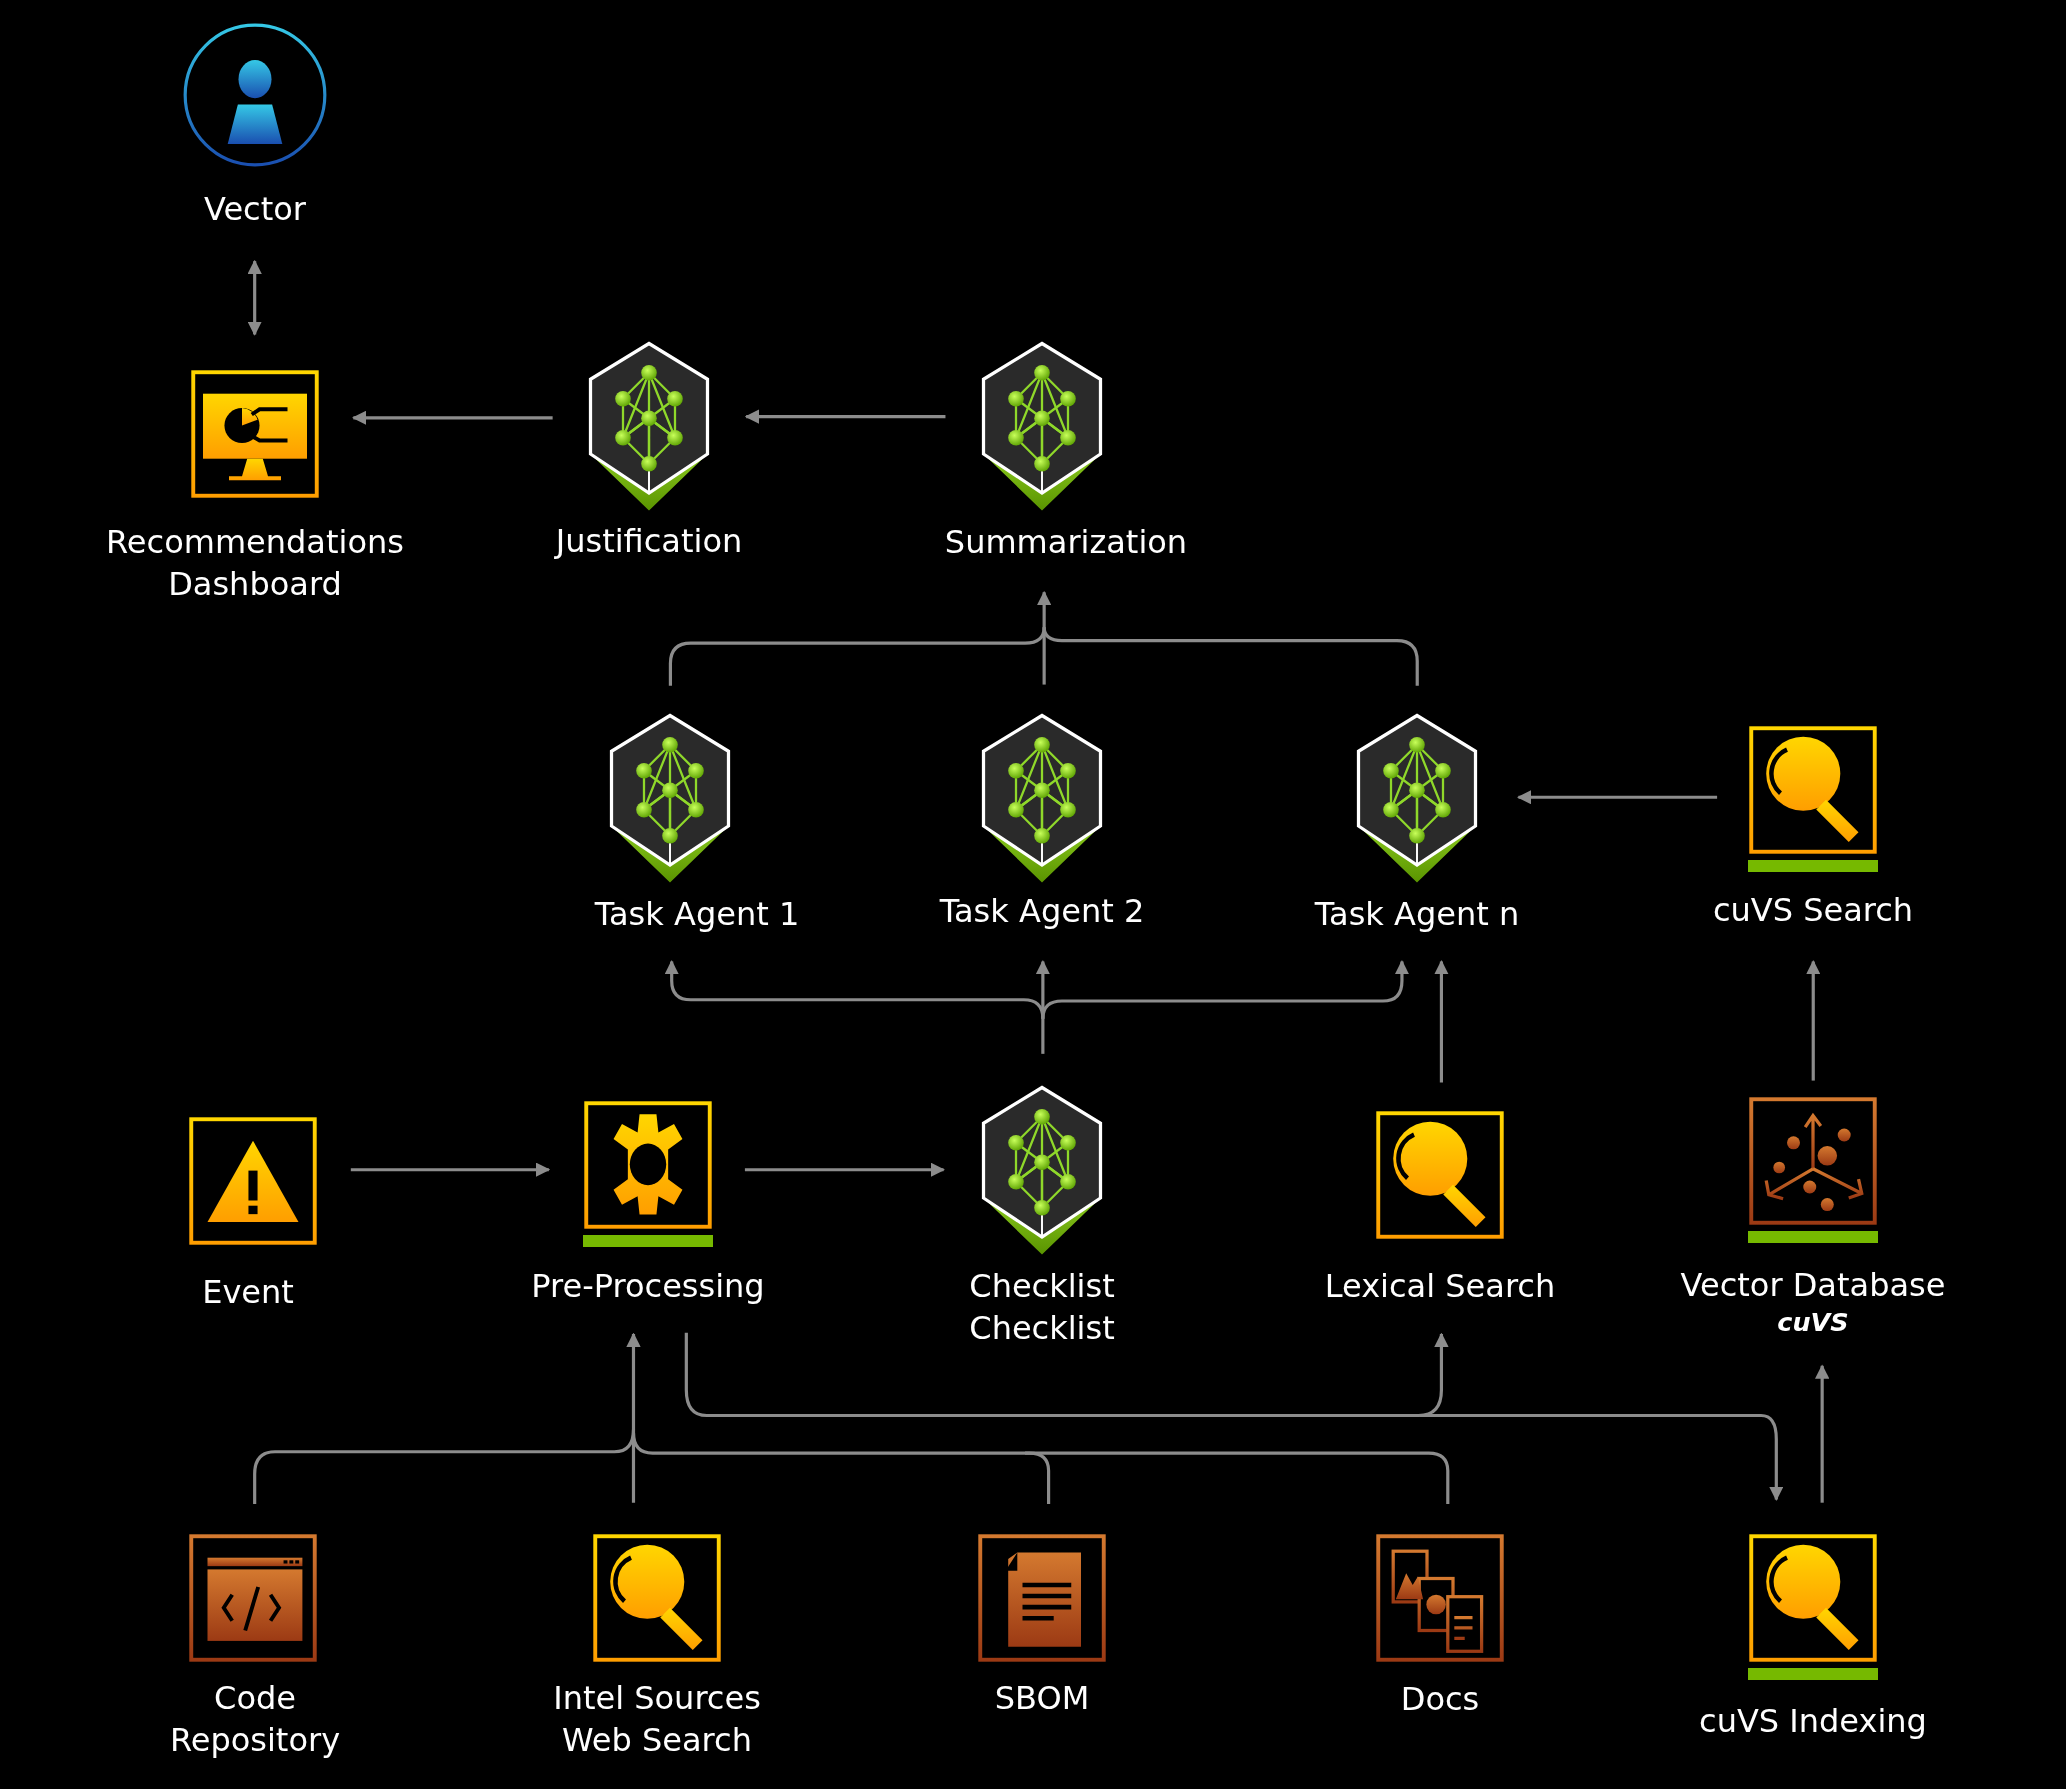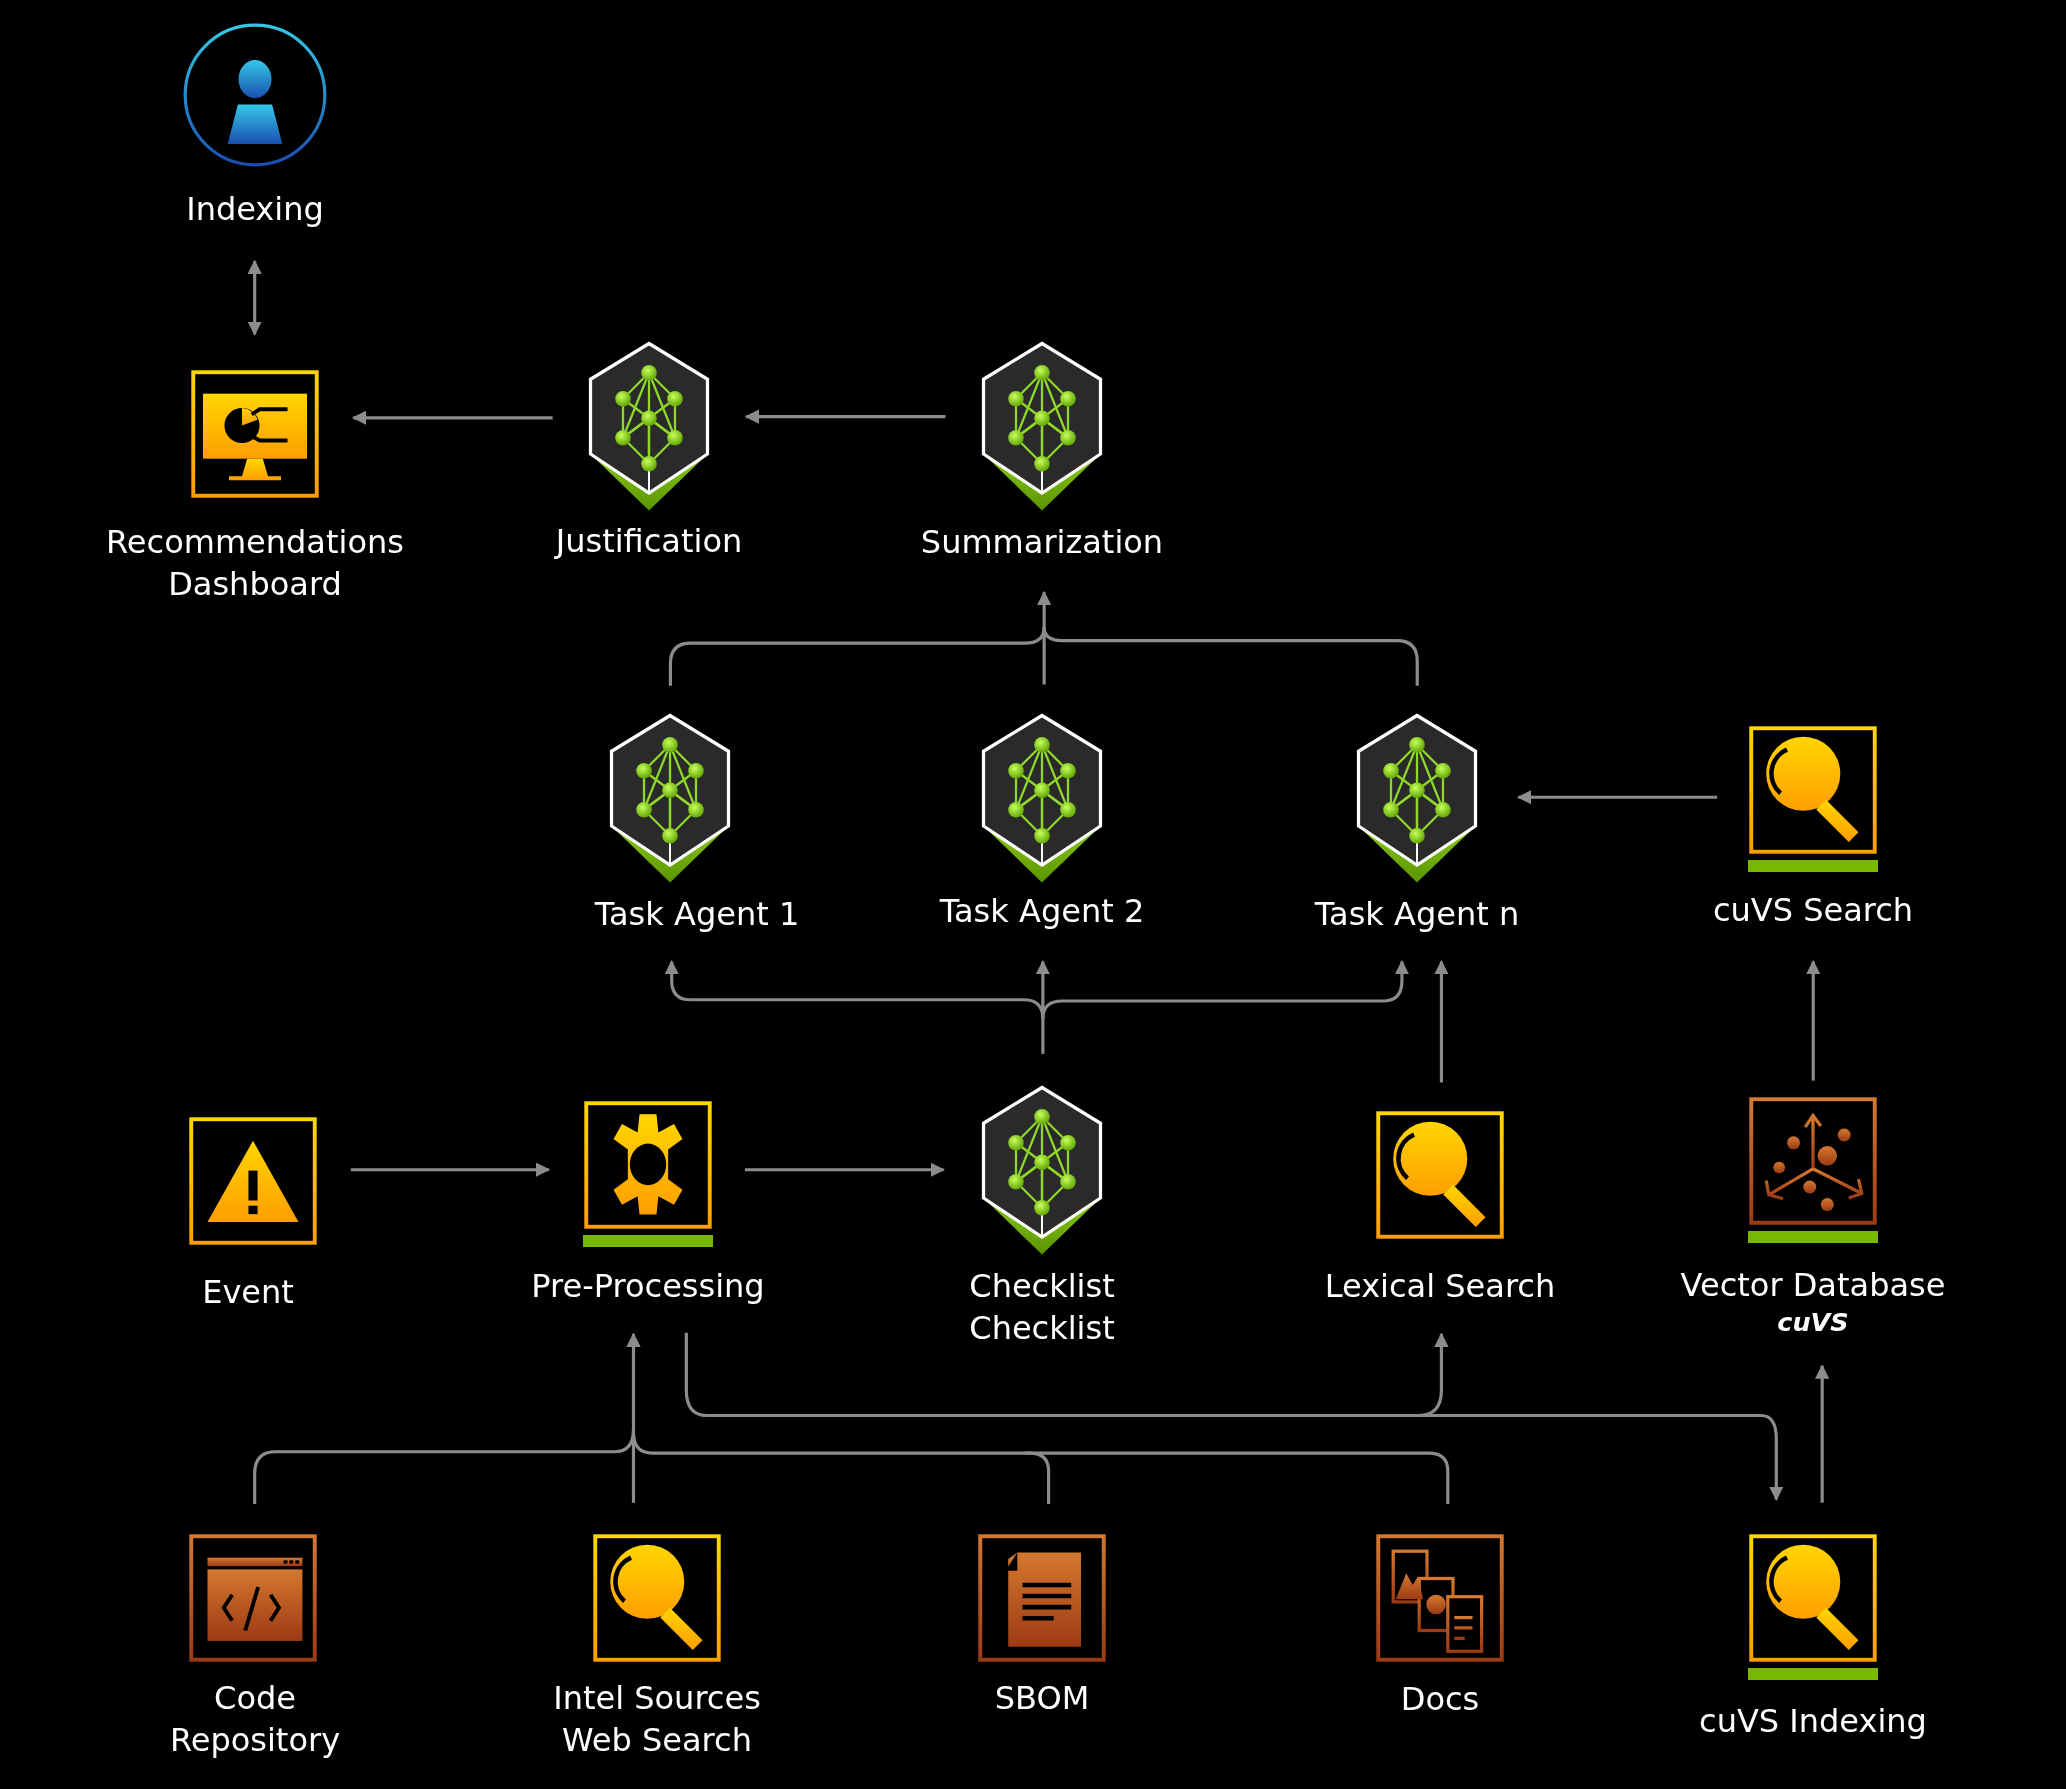--- a/index.html
+++ b/index.html
@@ -107,21 +107,21 @@
   </defs>
 </svg>
 
 <div class="node" style="left:255px;top:95px;width:146px;height:146px;">
   <svg width="146" height="146" viewBox="0 0 230 230">
     <circle cx="115" cy="115" r="110" fill="#000" stroke="url(#gb)" stroke-width="5"></circle>
     <ellipse cx="115" cy="90" rx="26" ry="30" fill="url(#gb)"></ellipse>
     <path d="M88,130 H142 L158,192 H72 Z" fill="url(#gb)"></path>
   </svg>
 </div>
-<div class="label" style="left:255px;top:188px;">Indexing</div>
+<div class="label" style="left:255px;top:188px;">Vector</div>
 
 <div class="node" style="left:255px;top:434px;width:130px;height:130px;">
   <svg width="130" height="130" viewBox="0 0 200 200">
     <rect x="5" y="5" width="190" height="190" fill="#000" stroke="url(#gy)" stroke-width="6"></rect>
     <rect x="20" y="38" width="160" height="100" fill="url(#gy)"></rect>
     <path d="M88,138 L80,165 H60 V171 H140 V165 H120 L112,138 Z" fill="url(#gy)"></path>
     <circle cx="80" cy="87" r="27" fill="#000"></circle>
     <path d="M80,87 L80,60 A27,27 0 0 1 104,78 Z" fill="url(#gy)"></path>
     <path d="M95,70 L107,62 H150 M95,103 L107,110 H150" stroke="#000" stroke-width="6" fill="none"></path>
   </svg>
@@ -134,21 +134,21 @@
       <use href="#nncube"></use>
     </svg>
 </div>
 <div class="label" style="left:649px;top:520px;">Justification</div>
 
 <div class="node" style="left:1042px;top:428px;width:130px;height:176px;">
   <svg width="130" height="176" viewBox="0 0 204 276">
       <use href="#nncube"></use>
     </svg>
 </div>
-<div class="label" style="left:1042px;top:521px;">Summarization</div>
+<div class="label" style="left:1066px;top:521px;">Summarization</div>
 
 <div class="node" style="left:670px;top:800px;width:130px;height:176px;">
   <svg width="130" height="176" viewBox="0 0 204 276">
       <use href="#nncube"></use>
     </svg>
 </div>
 <div class="label" style="left:669px;top:893px;margin-left:28px;">Task Agent 1</div>
 
 <div class="node" style="left:1042px;top:800px;width:130px;height:176px;">
   <svg width="130" height="176" viewBox="0 0 204 276">

